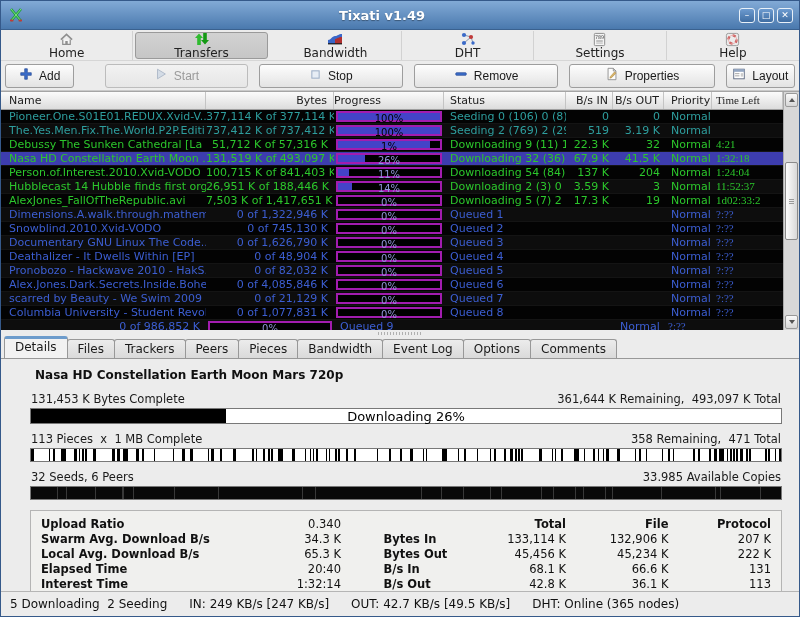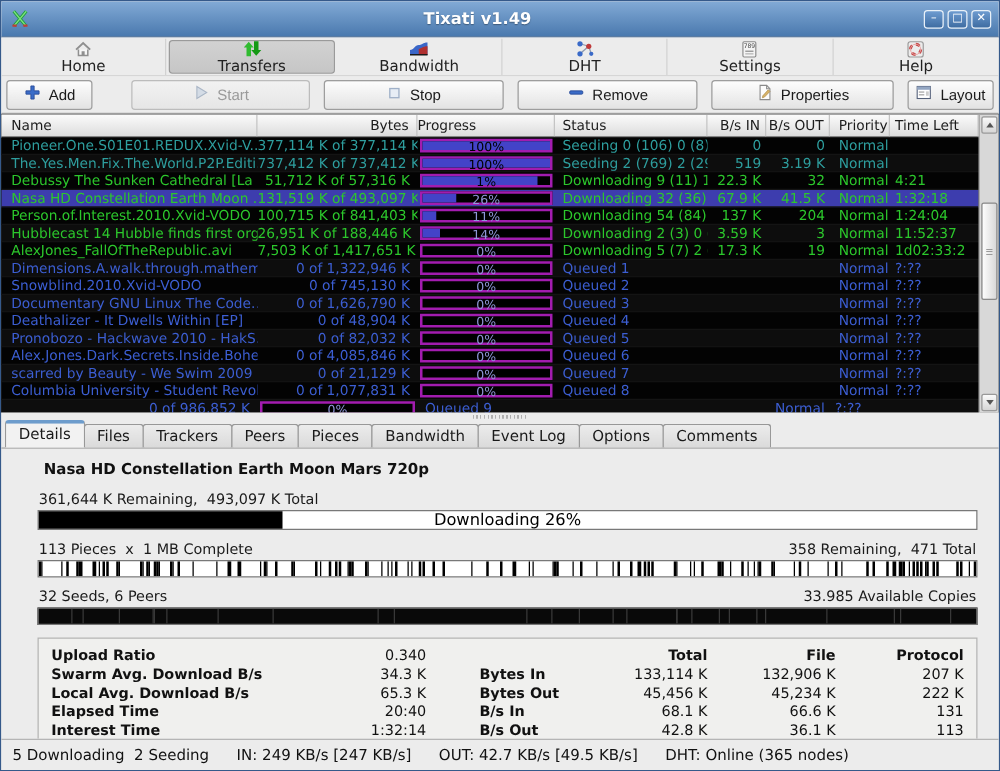--- a/index.html
+++ b/index.html
@@ -30,21 +30,21 @@
   
   .table-wrap { flex:0 0 239px; position:relative; border-top:1px solid #a5a5a5; background:#000; }
   .thead { height:18px; display:grid; grid-template-columns:205px 128px 110px 122px 47px 51px 48px 1fr; background:linear-gradient(#fbfbfb,#dcdcdc); border-bottom:1px solid #9e9e9e; margin-right:16px; }
   .thead .hc { font-size:11px; color:#1c1c1c; line-height:17px; border-right:1px solid #c4c4c4; overflow:hidden; white-space:nowrap; }
   .tbody { height:220px; overflow:hidden; margin-right:16px; background:#000; }
   .trow { height:14px; display:grid; grid-template-columns:205px 128px 110px 122px 47px 51px 48px 1fr; font-size:11px; line-height:13px; background:#030303; border-bottom:1px solid #141414; }
   .trow:nth-child(even){ background:#0d0d0d; }
   .trow.selected { background:#3d3dae; }
   .cell { overflow:hidden; white-space:nowrap; }
   .c-name{padding-left:8px;} .c-bytes{text-align:right;padding-right:6px;} .c-status{padding-left:6px;}
-  .c-in,.c-out{text-align:right;padding-right:4px;} .c-pri{padding-left:7px;} .c-time{padding-left:4px;}
+  .c-in,.c-out{text-align:right;padding-right:4px;} .c-pri{padding-left:7px;} .c-time{padding-left:4px;font-family:Liberation Serif, serif;}
   .k-seeding{color:#2e9e9e;} .k-downloading{color:#2cc72c;} .k-queued{color:#3c5ed2;}
   .pbar { margin:1px 2px; height:11px; border:2px solid #a21caf; background:#000; position:relative; }
   .pfill { position:absolute; left:0; top:0; bottom:0; background:#4343c8; }
   .plabel { position:absolute; inset:0; text-align:center; font-size:10px; line-height:11px; }
   
   .vsb { position:absolute; top:0; right:0; width:16px; bottom:0; background:#d8d8d8; border-left:1px solid #aaa; }
   .vsb .sb-btn { position:absolute; left:1px; right:1px; height:14px; background:linear-gradient(#fafafa,#d6d6d6); border:1px solid #999; border-radius:2px; display:flex; align-items:center; justify-content:center; }
   .sb-up{top:1px;} .sb-down{bottom:1px;}
   .tri-up{width:0;height:0;border-left:3px solid transparent;border-right:3px solid transparent;border-bottom:4px solid #555;}
   .tri-down{width:0;height:0;border-left:3px solid transparent;border-right:3px solid transparent;border-top:4px solid #555;}
@@ -499,20 +499,21 @@
       <div class="tab">Bandwidth</div>
       <div class="tab">Event Log</div>
       <div class="tab">Options</div>
       <div class="tab">Comments</div>
     </div>
 
   <div class="details">
     <div class="d-title">Nasa HD Constellation Earth Moon Mars 720p</div>
 
     <div class="d-row">
+      <span class="pre">131,453 K Bytes Complete</span>
       <span class="pre">361,644 K Remaining,  493,097 K Total</span>
     </div>
     <div class="bigbar">
       <div class="bigfill" style="width: 26%;"></div>
       <div class="biglabel">Downloading 26%</div>
     </div>
 
     <div class="d-row">
       <span class="pre">113 Pieces  x  1 MB Complete</span>
       <span class="pre">358 Remaining,  471 Total</span>

